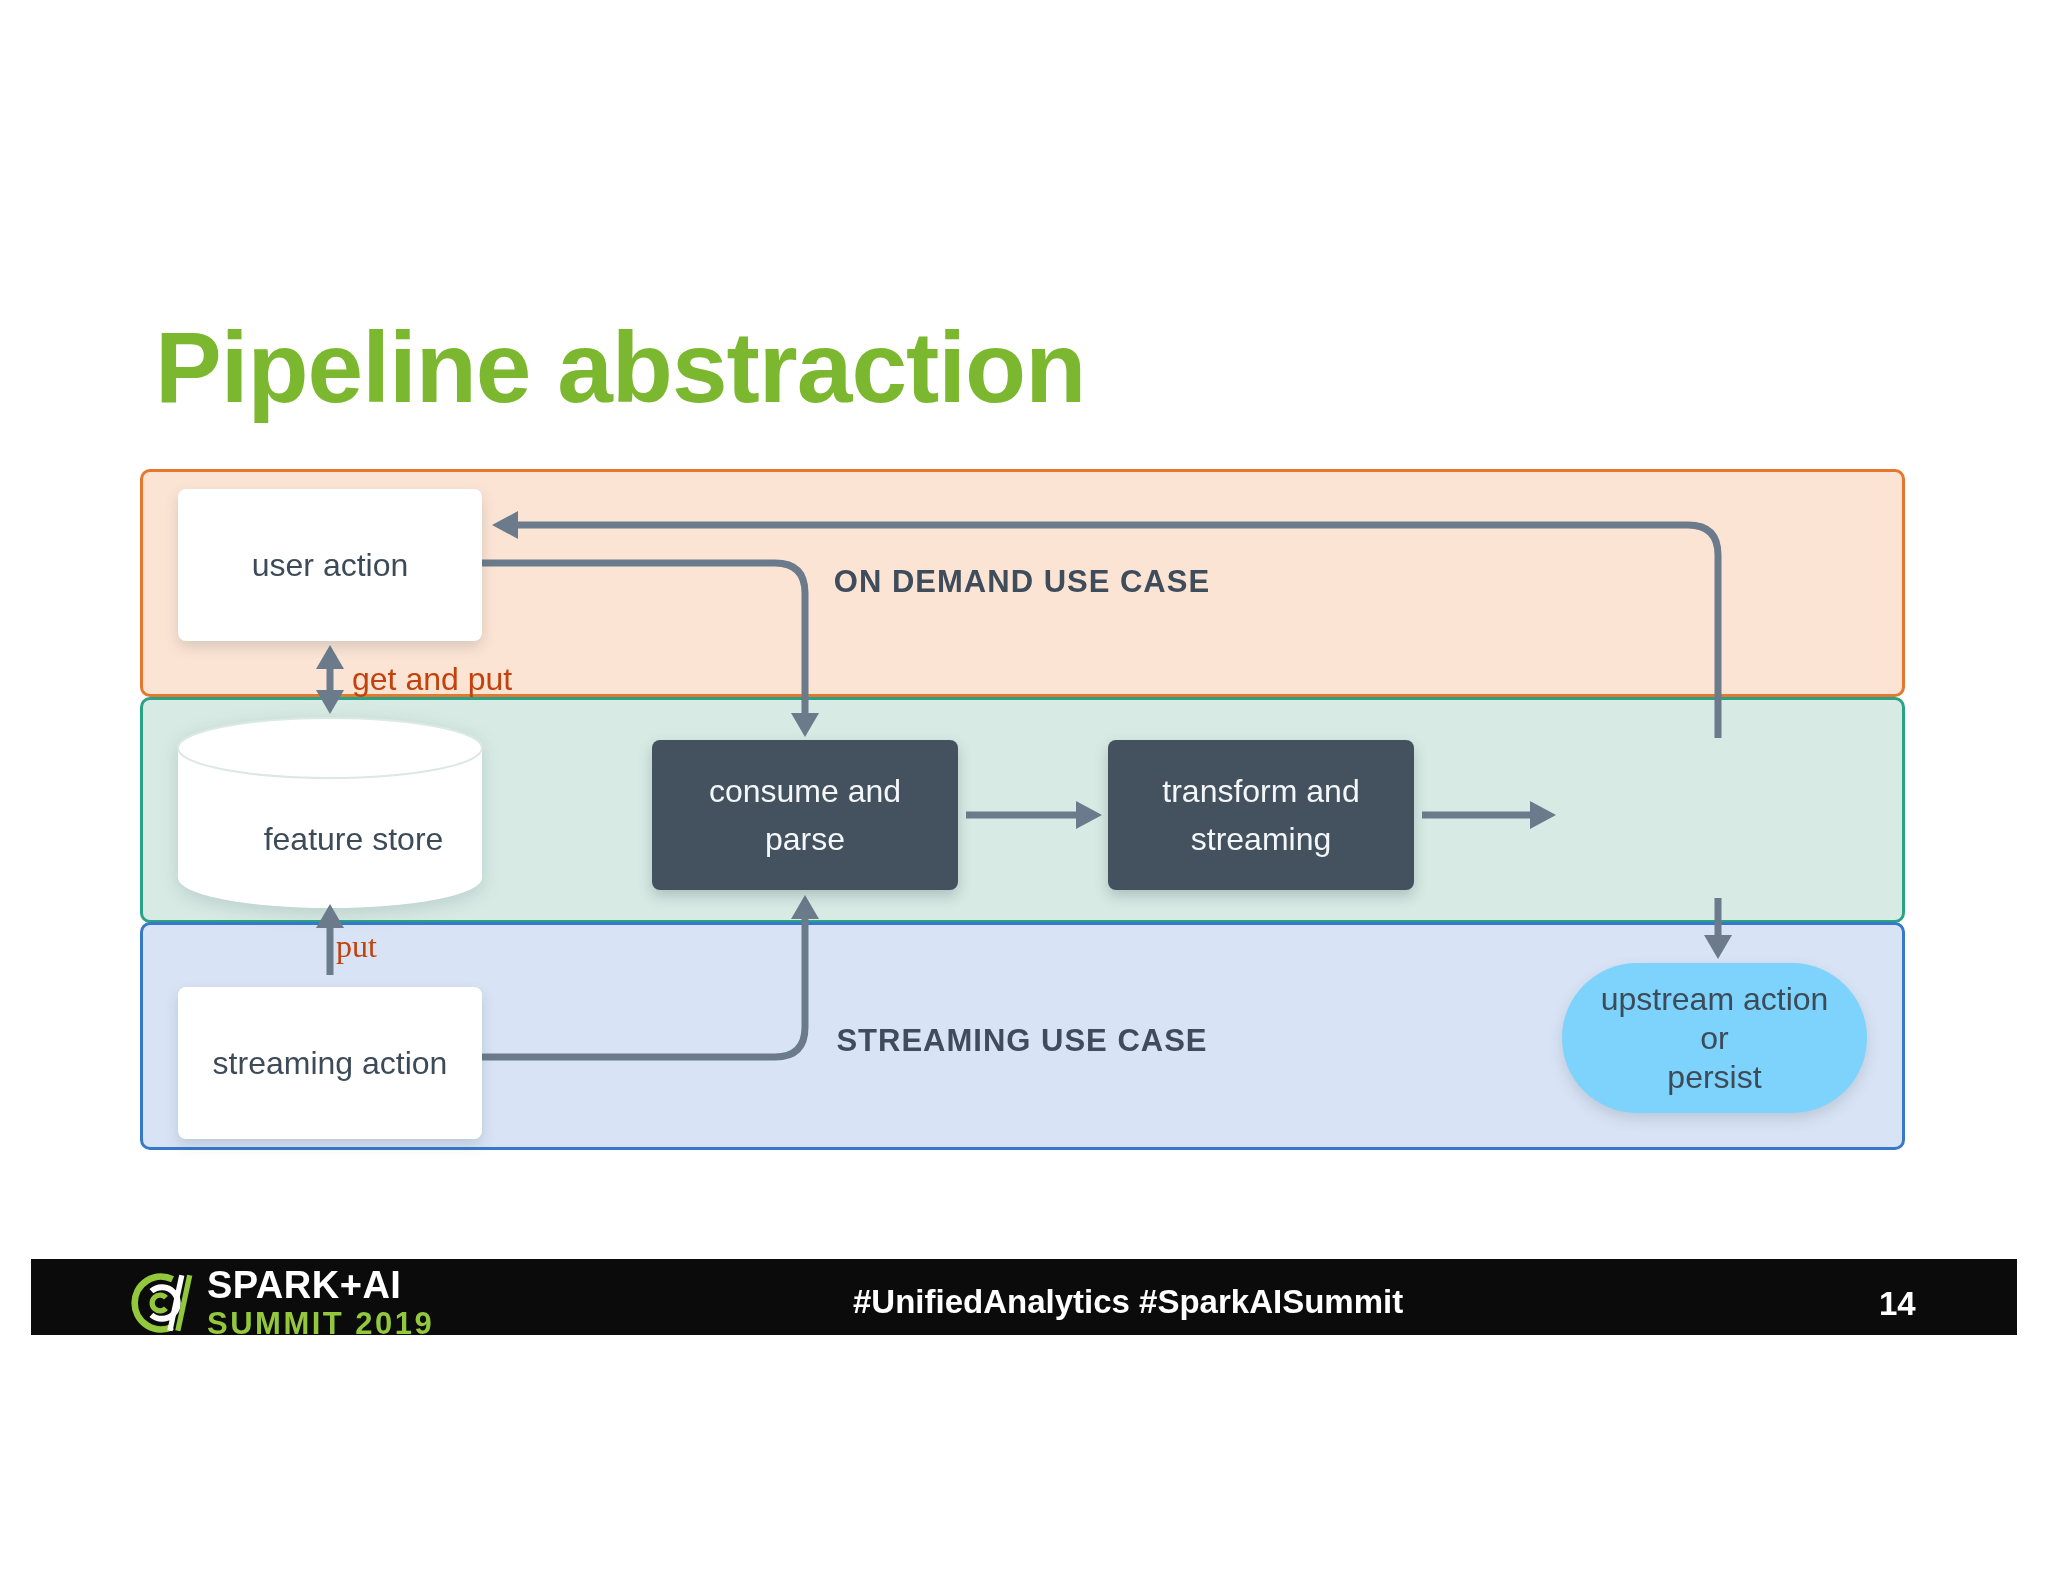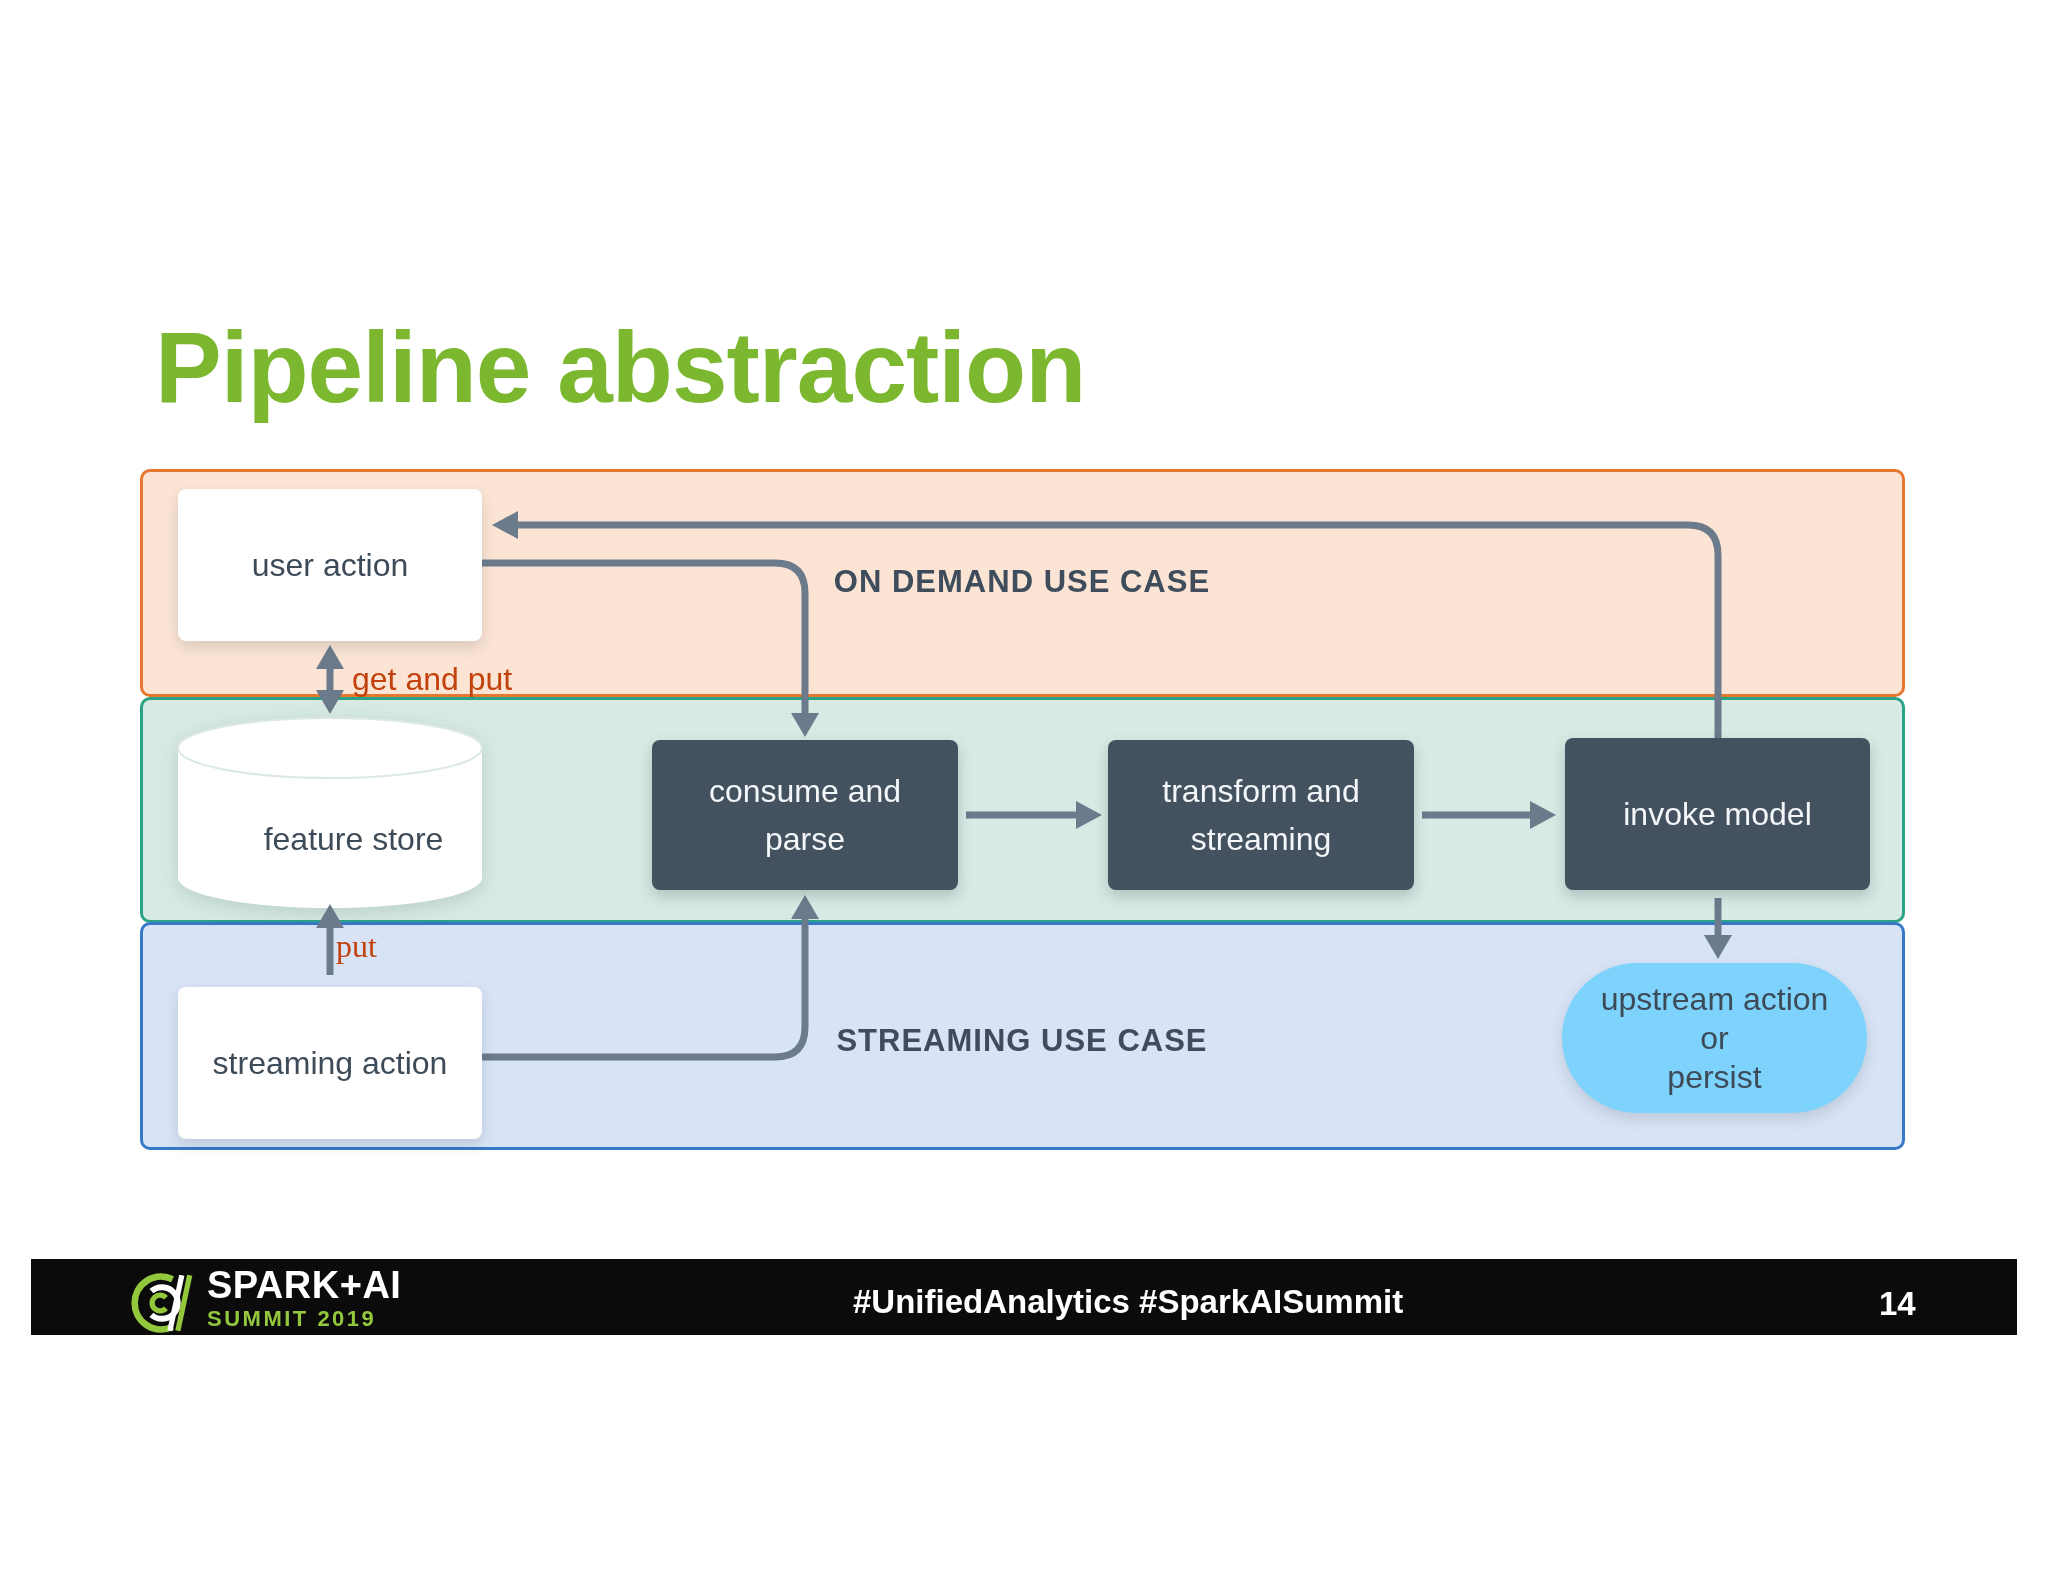--- a/index.html
+++ b/index.html
@@ -57,21 +57,21 @@
   }
   .edge-label.getput{left:212px;top:192px;}
   .edge-label.put{left:196px;top:459px;font-family:Liberation Serif, serif;}
   
   .footer-bar{
     position:absolute;left:31px;top:1259px;width:1986px;height:76px;background:#0b0b0b;
   }
   .logo{position:absolute;left:98px;top:11px;width:66px;height:66px;}
   .logo-text{position:absolute;left:176px;top:7px;line-height:1;}
   .logo-line1{font-size:38px;font-weight:bold;color:#ffffff;letter-spacing:0.5px;white-space:nowrap;}
-  .logo-line2{font-size:22px;font-weight:bold;color:#93c83d;letter-spacing:2.5px;margin-top:4px;white-space:nowrap;}
+  .logo-line2{font-size:31px;font-weight:bold;color:#93c83d;letter-spacing:2.5px;margin-top:4px;white-space:nowrap;}
   .hashtags{
     position:absolute;left:822px;top:24px;font-size:33px;font-weight:bold;color:#ffffff;white-space:nowrap;
   }
   .page-number{
     position:absolute;left:1848px;top:26px;font-size:33px;font-weight:bold;color:#ffffff;
   }
 </style>
 </head>
 <body>
 
@@ -144,23 +144,20 @@
     <div class="featurestore-label">feature store</div>
 
     <div class="node dark node-consume">
       <span>consume and parse</span>
     </div>
 
     <div class="node dark node-transform">
       <span>transform and streaming</span>
     </div>
 
-    <div class="node dark node-invoke">
-      <span>invoke model</span>
-    </div>
 
     <div class="node node-pill">
       <div>
         <span>upstream action</span>
         <span>or</span>
         <span>persist</span>
       </div>
     </div>
 
     <div class="node white node-streaming">

